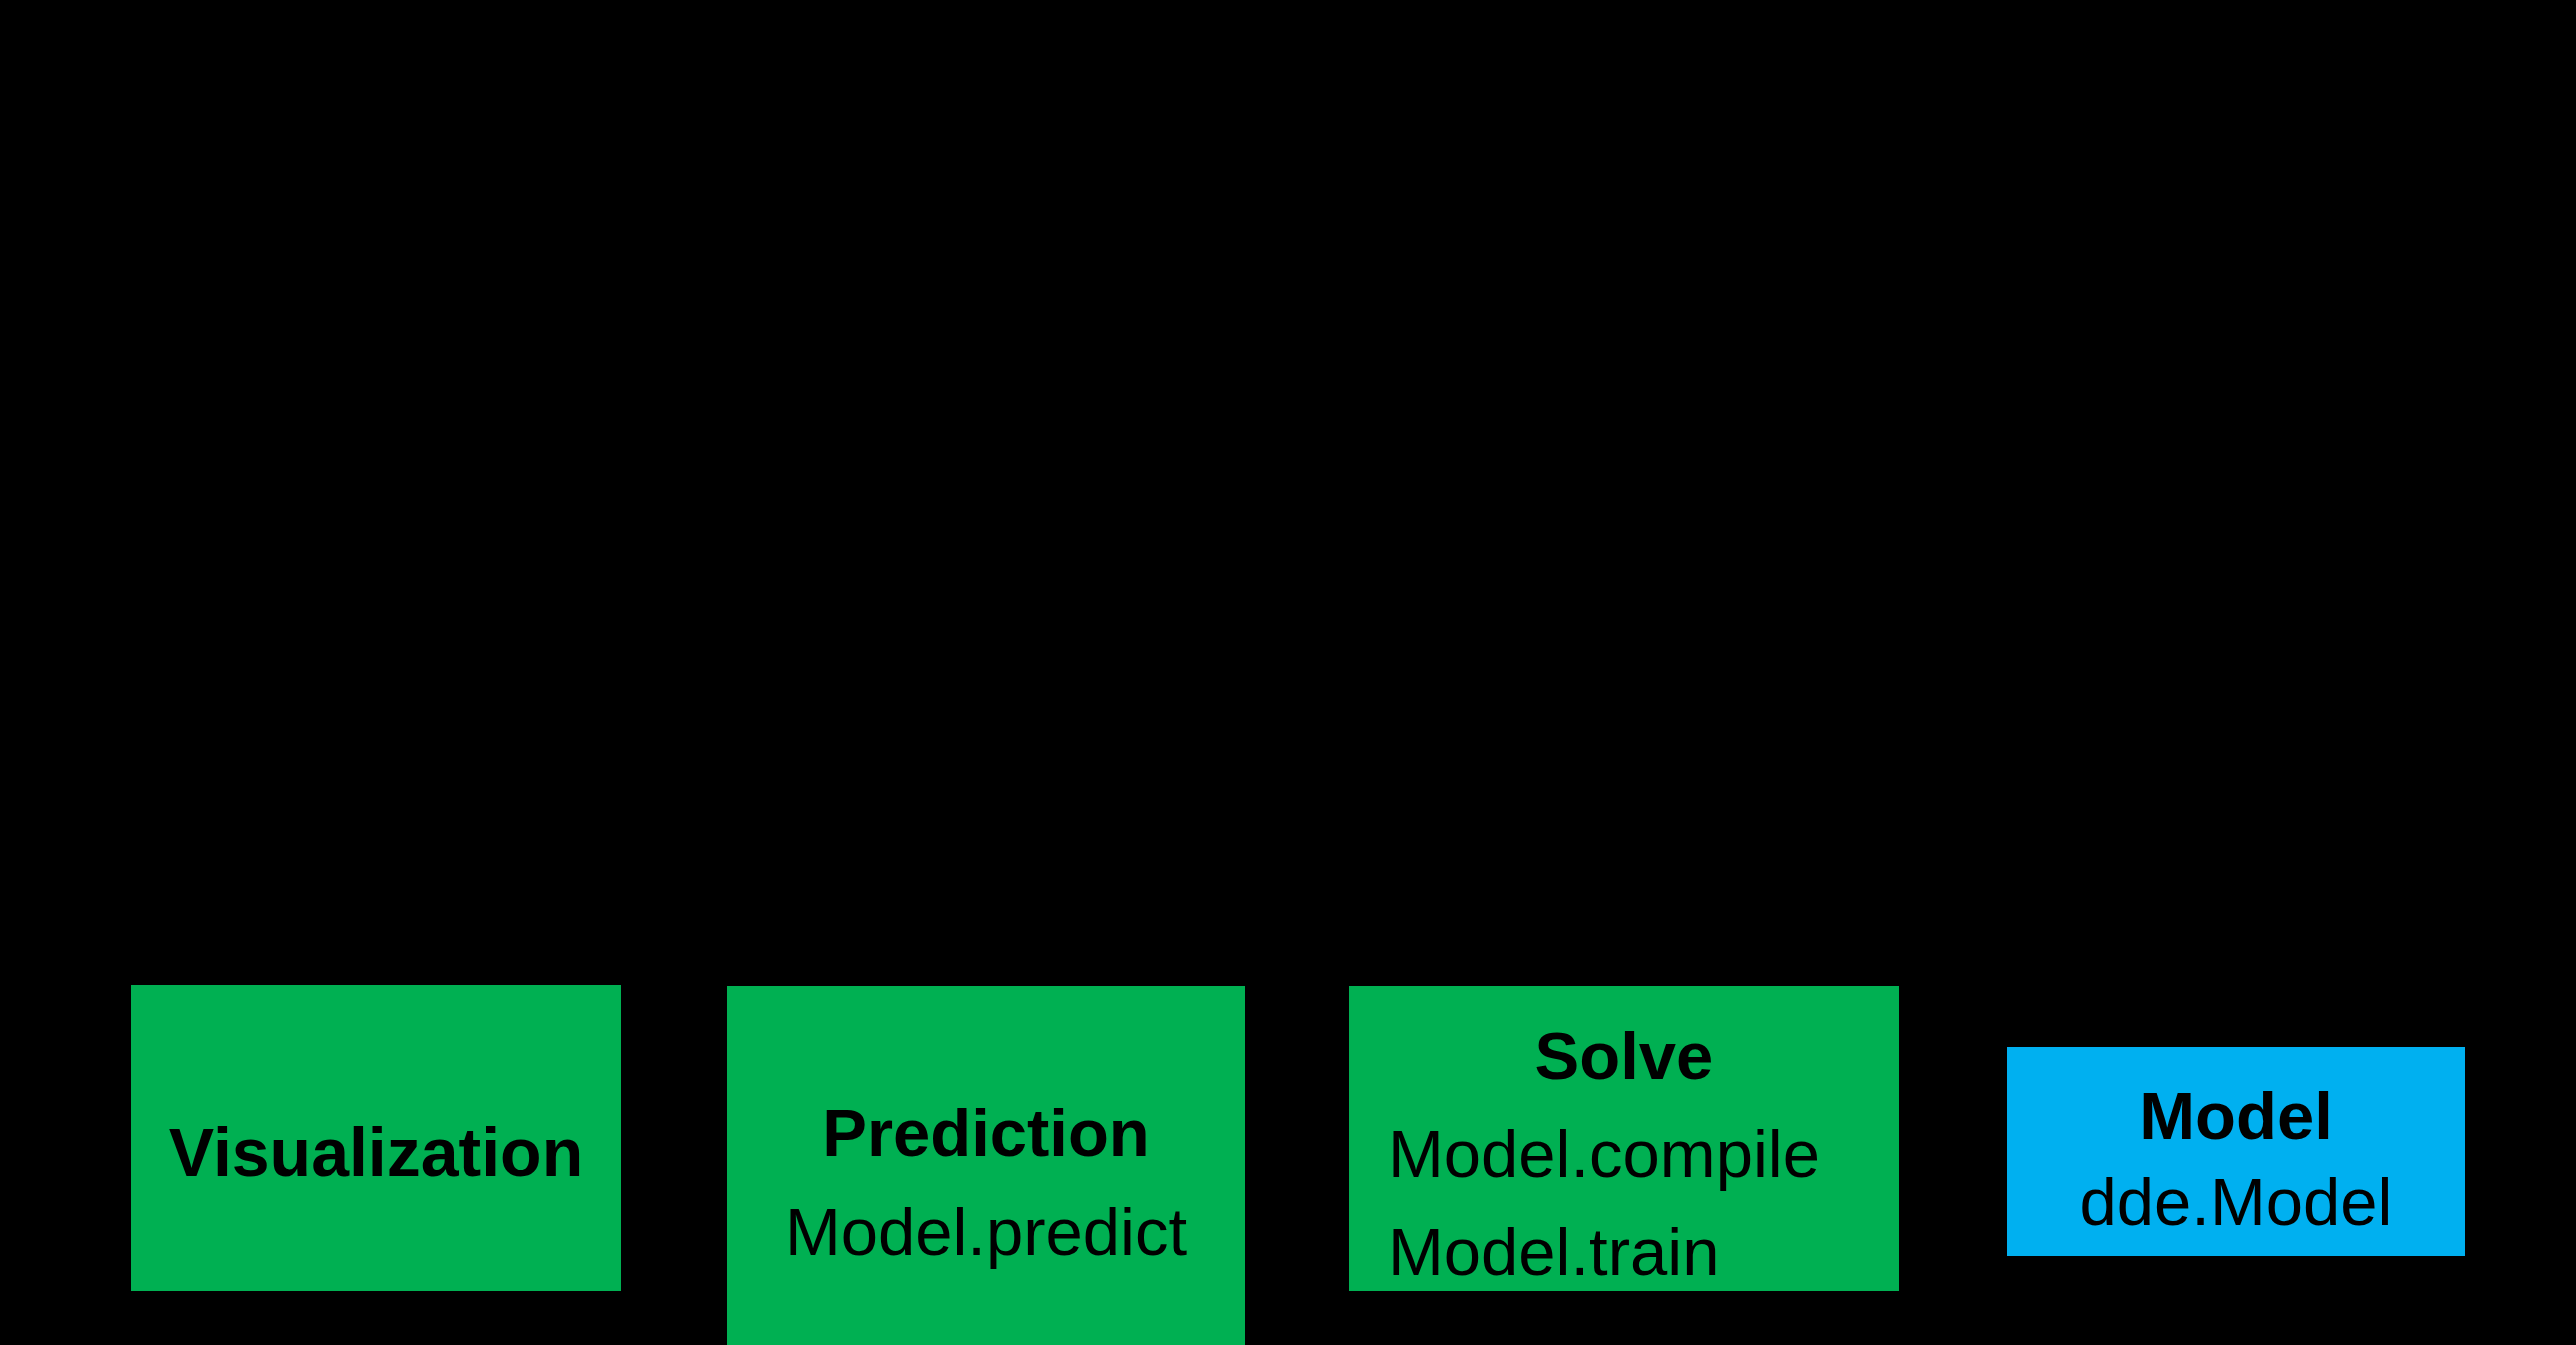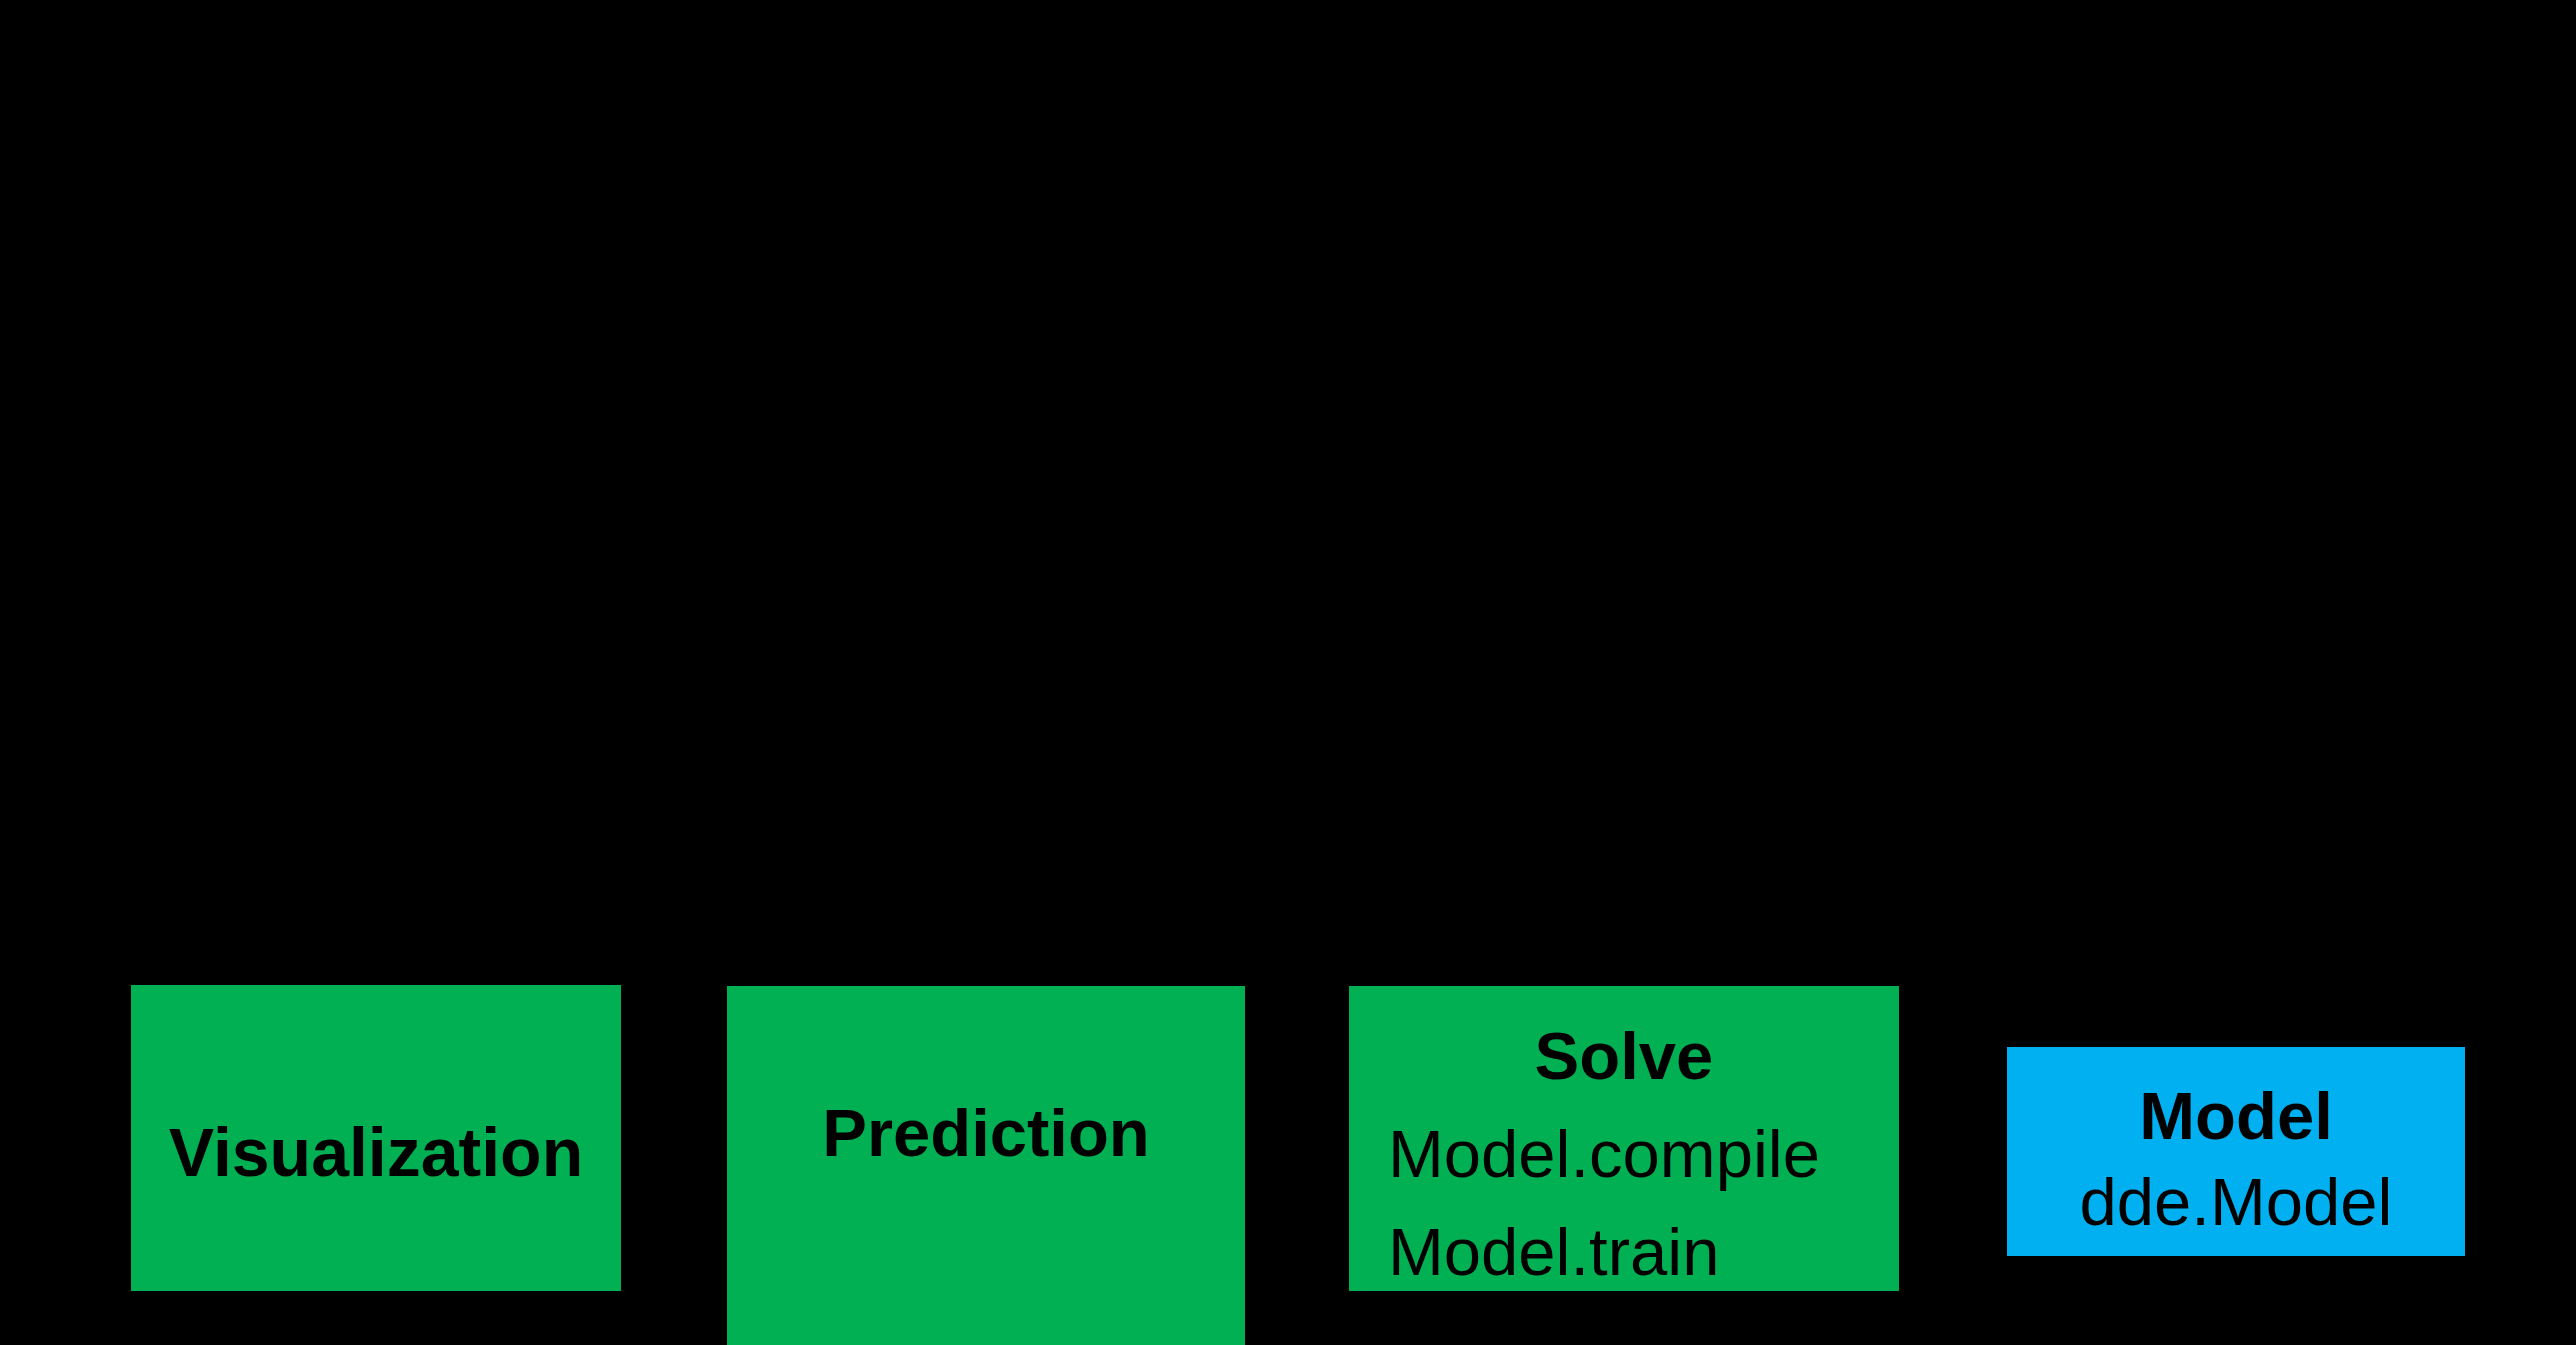--- a/index.html
+++ b/index.html
@@ -64,20 +64,21 @@
 <body>
 
 <div id="canvas">
 
   <div id="node-visualization" class="node step">
     <span class="title">Visualization</span>
   </div>
 
   <div id="node-prediction" class="node step">
     <span class="title">Prediction</span>
+    <span class="code">Model.predict</span>
   </div>
 
   <div id="node-model" class="node model">
     <span class="title">Model</span>
     <span class="code">dde.Model</span>
   </div>
 
   <div id="node-solve" class="node step">
     <span class="title">Solve</span>
     <span class="code">Model.compile</span>

